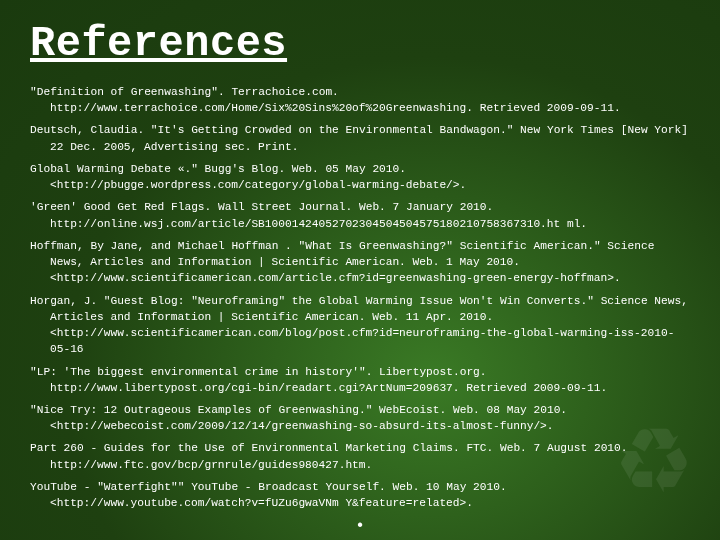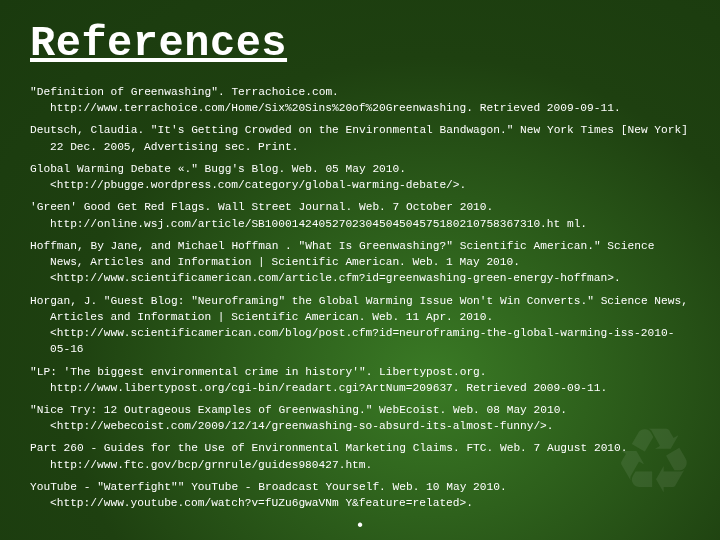--- a/index.html
+++ b/index.html
@@ -68,21 +68,21 @@
 <div class="watermark">♻</div>
 
 <div class="content">
   <h1>References</h1>
 
   <div class="references-list">
 
   <div class="ref-item">"Definition of Greenwashing". Terrachoice.com. http://www.terrachoice.com/Home/Six%20Sins%20of%20Greenwashing. Retrieved 2009-09-11.</div>
       <div class="ref-item">Deutsch, Claudia. "It's Getting Crowded on the Environmental Bandwagon." New York Times [New York] 22 Dec. 2005, Advertising sec. Print.</div>
       <div class="ref-item">Global Warming Debate «." Bugg's Blog. Web. 05 May 2010. &lt;http://pbugge.wordpress.com/category/global-warming-debate/&gt;.</div>
-      <div class="ref-item">'Green' Good Get Red Flags. Wall Street Journal. Web. 7 October 2010. http://online.wsj.com/article/SB10001424052702304504504575180210758367310.ht ml.</div>
+      <div class="ref-item">'Green' Good Get Red Flags. Wall Street Journal. Web. 7 January 2010. http://online.wsj.com/article/SB10001424052702304504504575180210758367310.ht ml.</div>
       <div class="ref-item">Hoffman, By Jane, and Michael Hoffman . "What Is Greenwashing?" Scientific American." Science News, Articles and Information | Scientific American. Web. 1 May 2010. &lt;http://www.scientificamerican.com/article.cfm?id=greenwashing-green-energy-hoffman&gt;.</div>
       <div class="ref-item">Horgan, J. "Guest Blog: "Neuroframing" the Global Warming Issue Won't Win Converts." Science News, Articles and Information | Scientific American. Web. 11 Apr. 2010. &lt;http://www.scientificamerican.com/blog/post.cfm?id=neuroframing-the-global-warming-iss-2010-05-16</div>
       <div class="ref-item">"LP: 'The biggest environmental crime in history'". Libertypost.org. http://www.libertypost.org/cgi-bin/readart.cgi?ArtNum=209637. Retrieved 2009-09-11.</div>
       <div class="ref-item">"Nice Try: 12 Outrageous Examples of Greenwashing." WebEcoist. Web. 08 May 2010. &lt;http://webecoist.com/2009/12/14/greenwashing-so-absurd-its-almost-funny/&gt;.</div>
       <div class="ref-item">Part 260 - Guides for the Use of Environmental Marketing Claims. FTC. Web. 7 August 2010. http://www.ftc.gov/bcp/grnrule/guides980427.htm.</div>
       <div class="ref-item">YouTube - "Waterfight"" YouTube - Broadcast Yourself. Web. 10 May 2010. &lt;http://www.youtube.com/watch?v=fUZu6gwaVNm Y&amp;feature=related&gt;.</div>
     </div>
 
   <span class="bullet-dot">•</span>
 </div>

